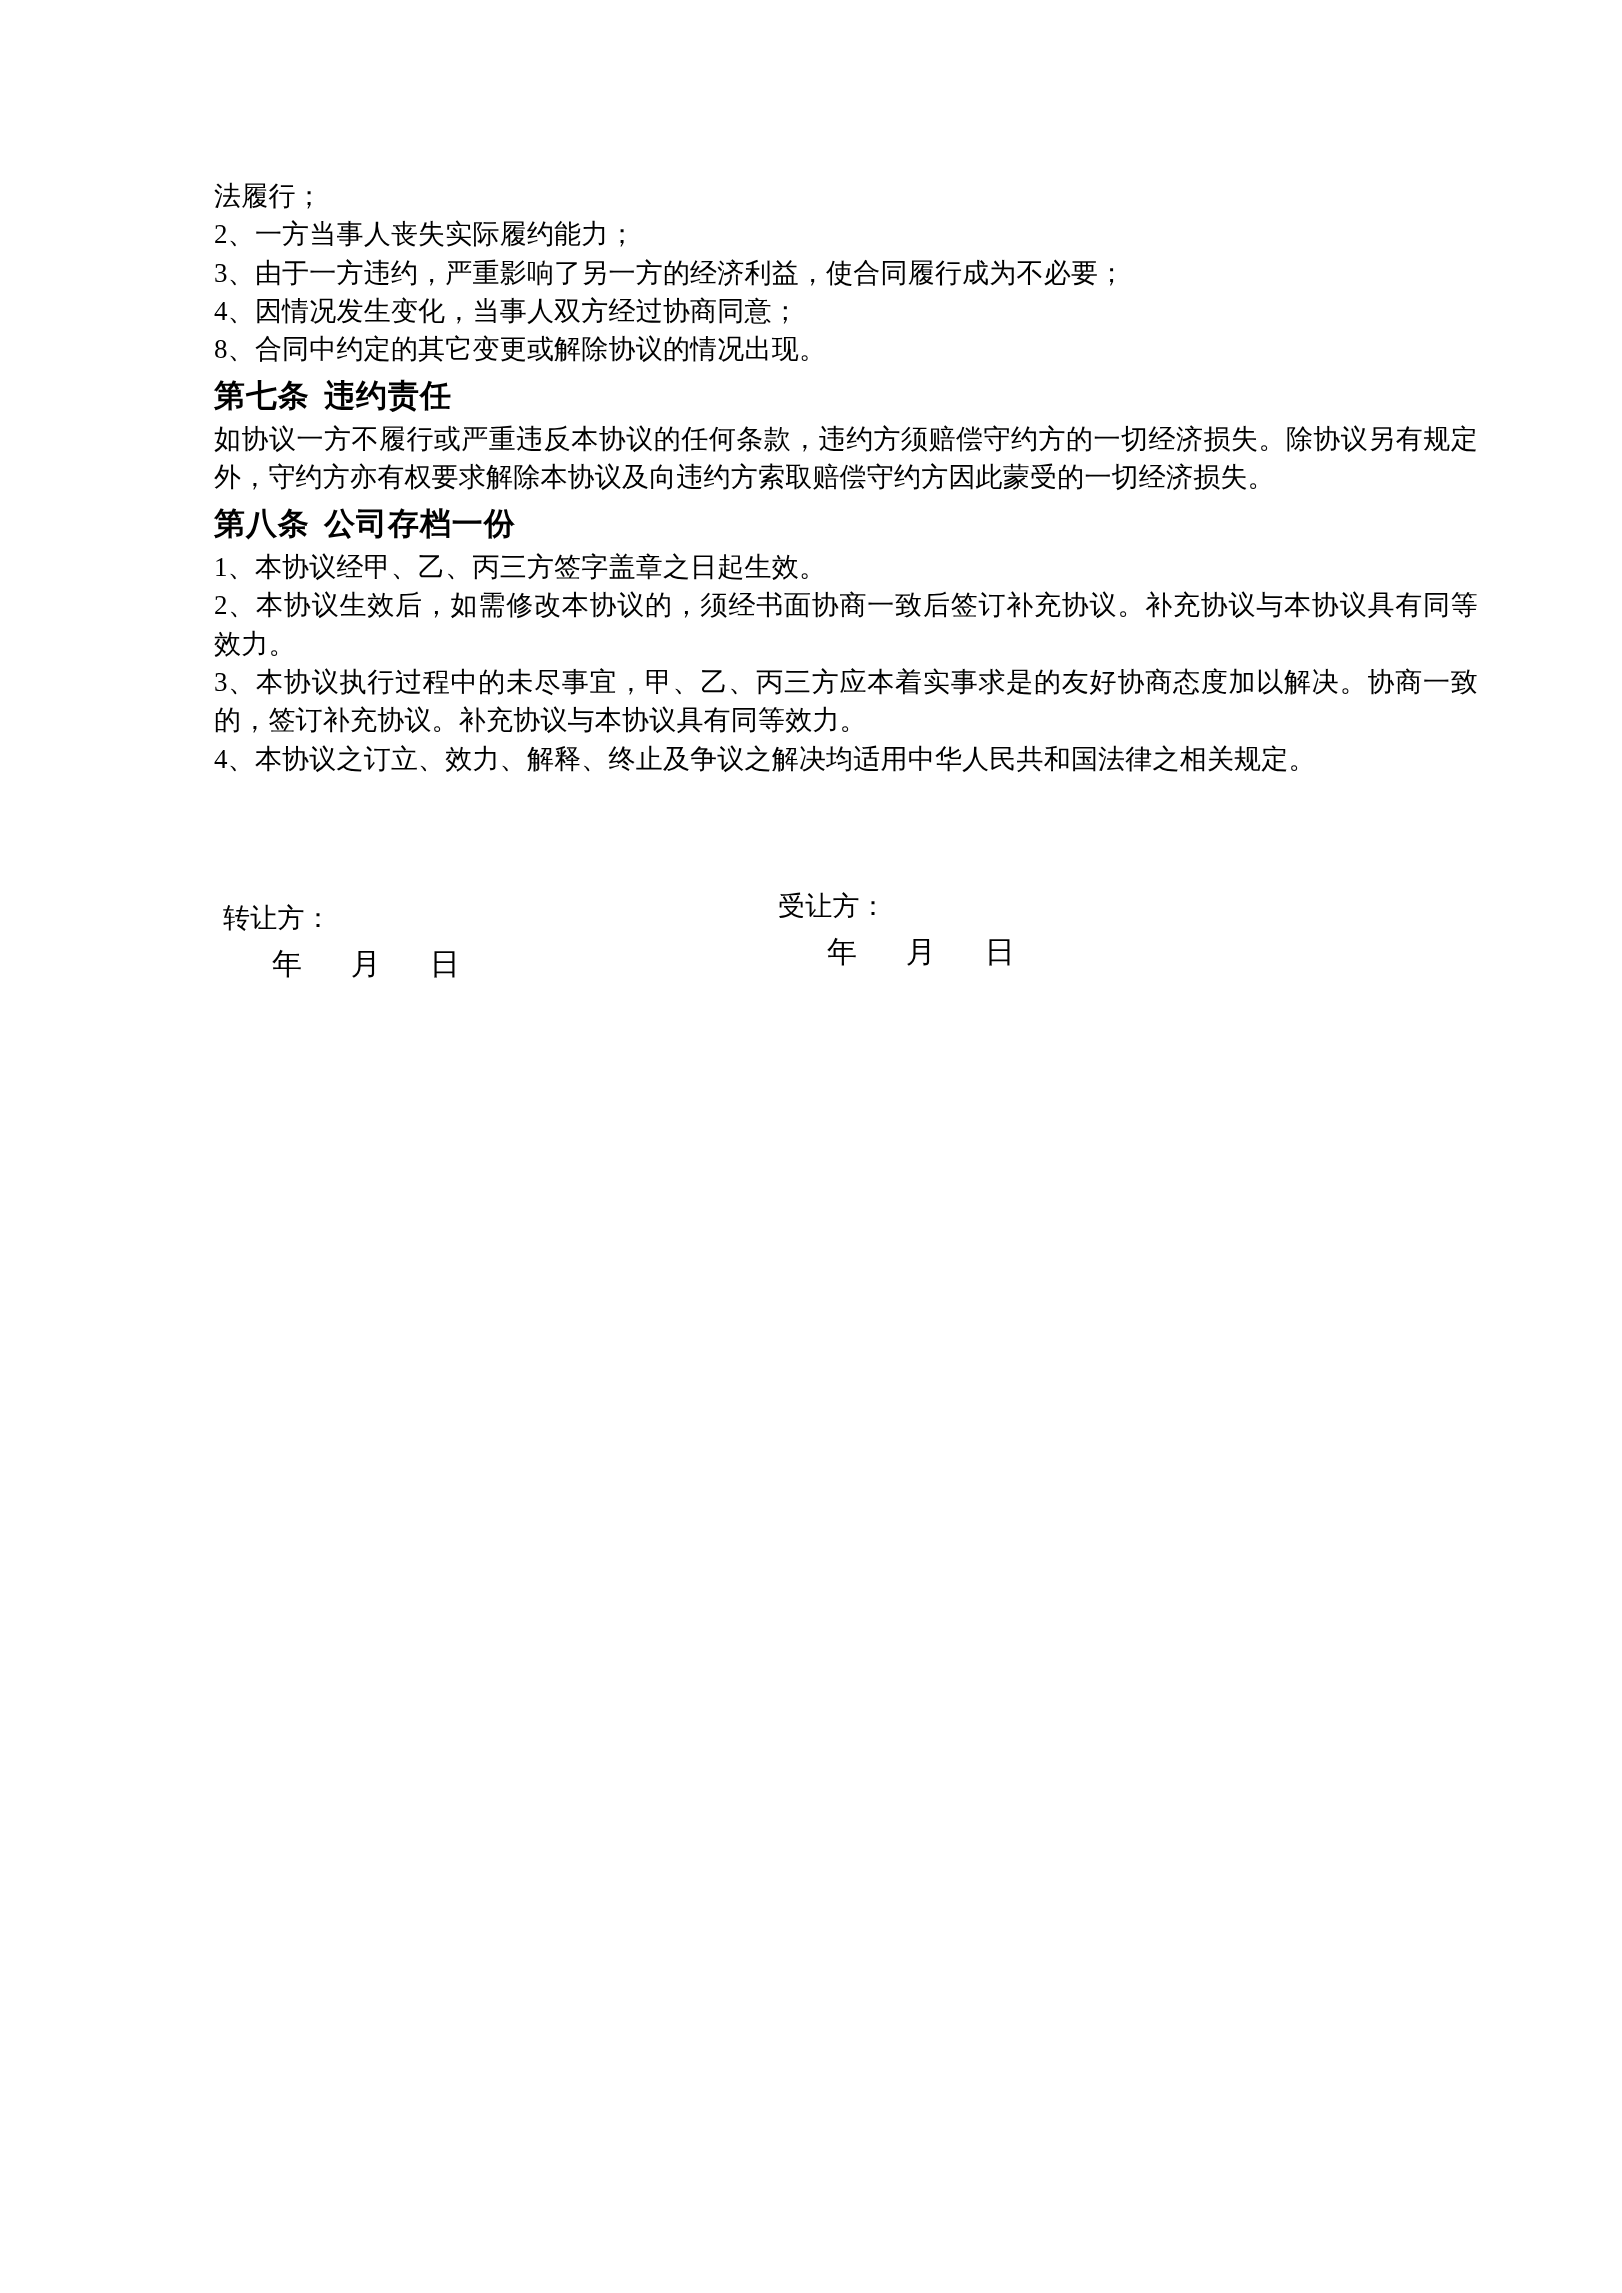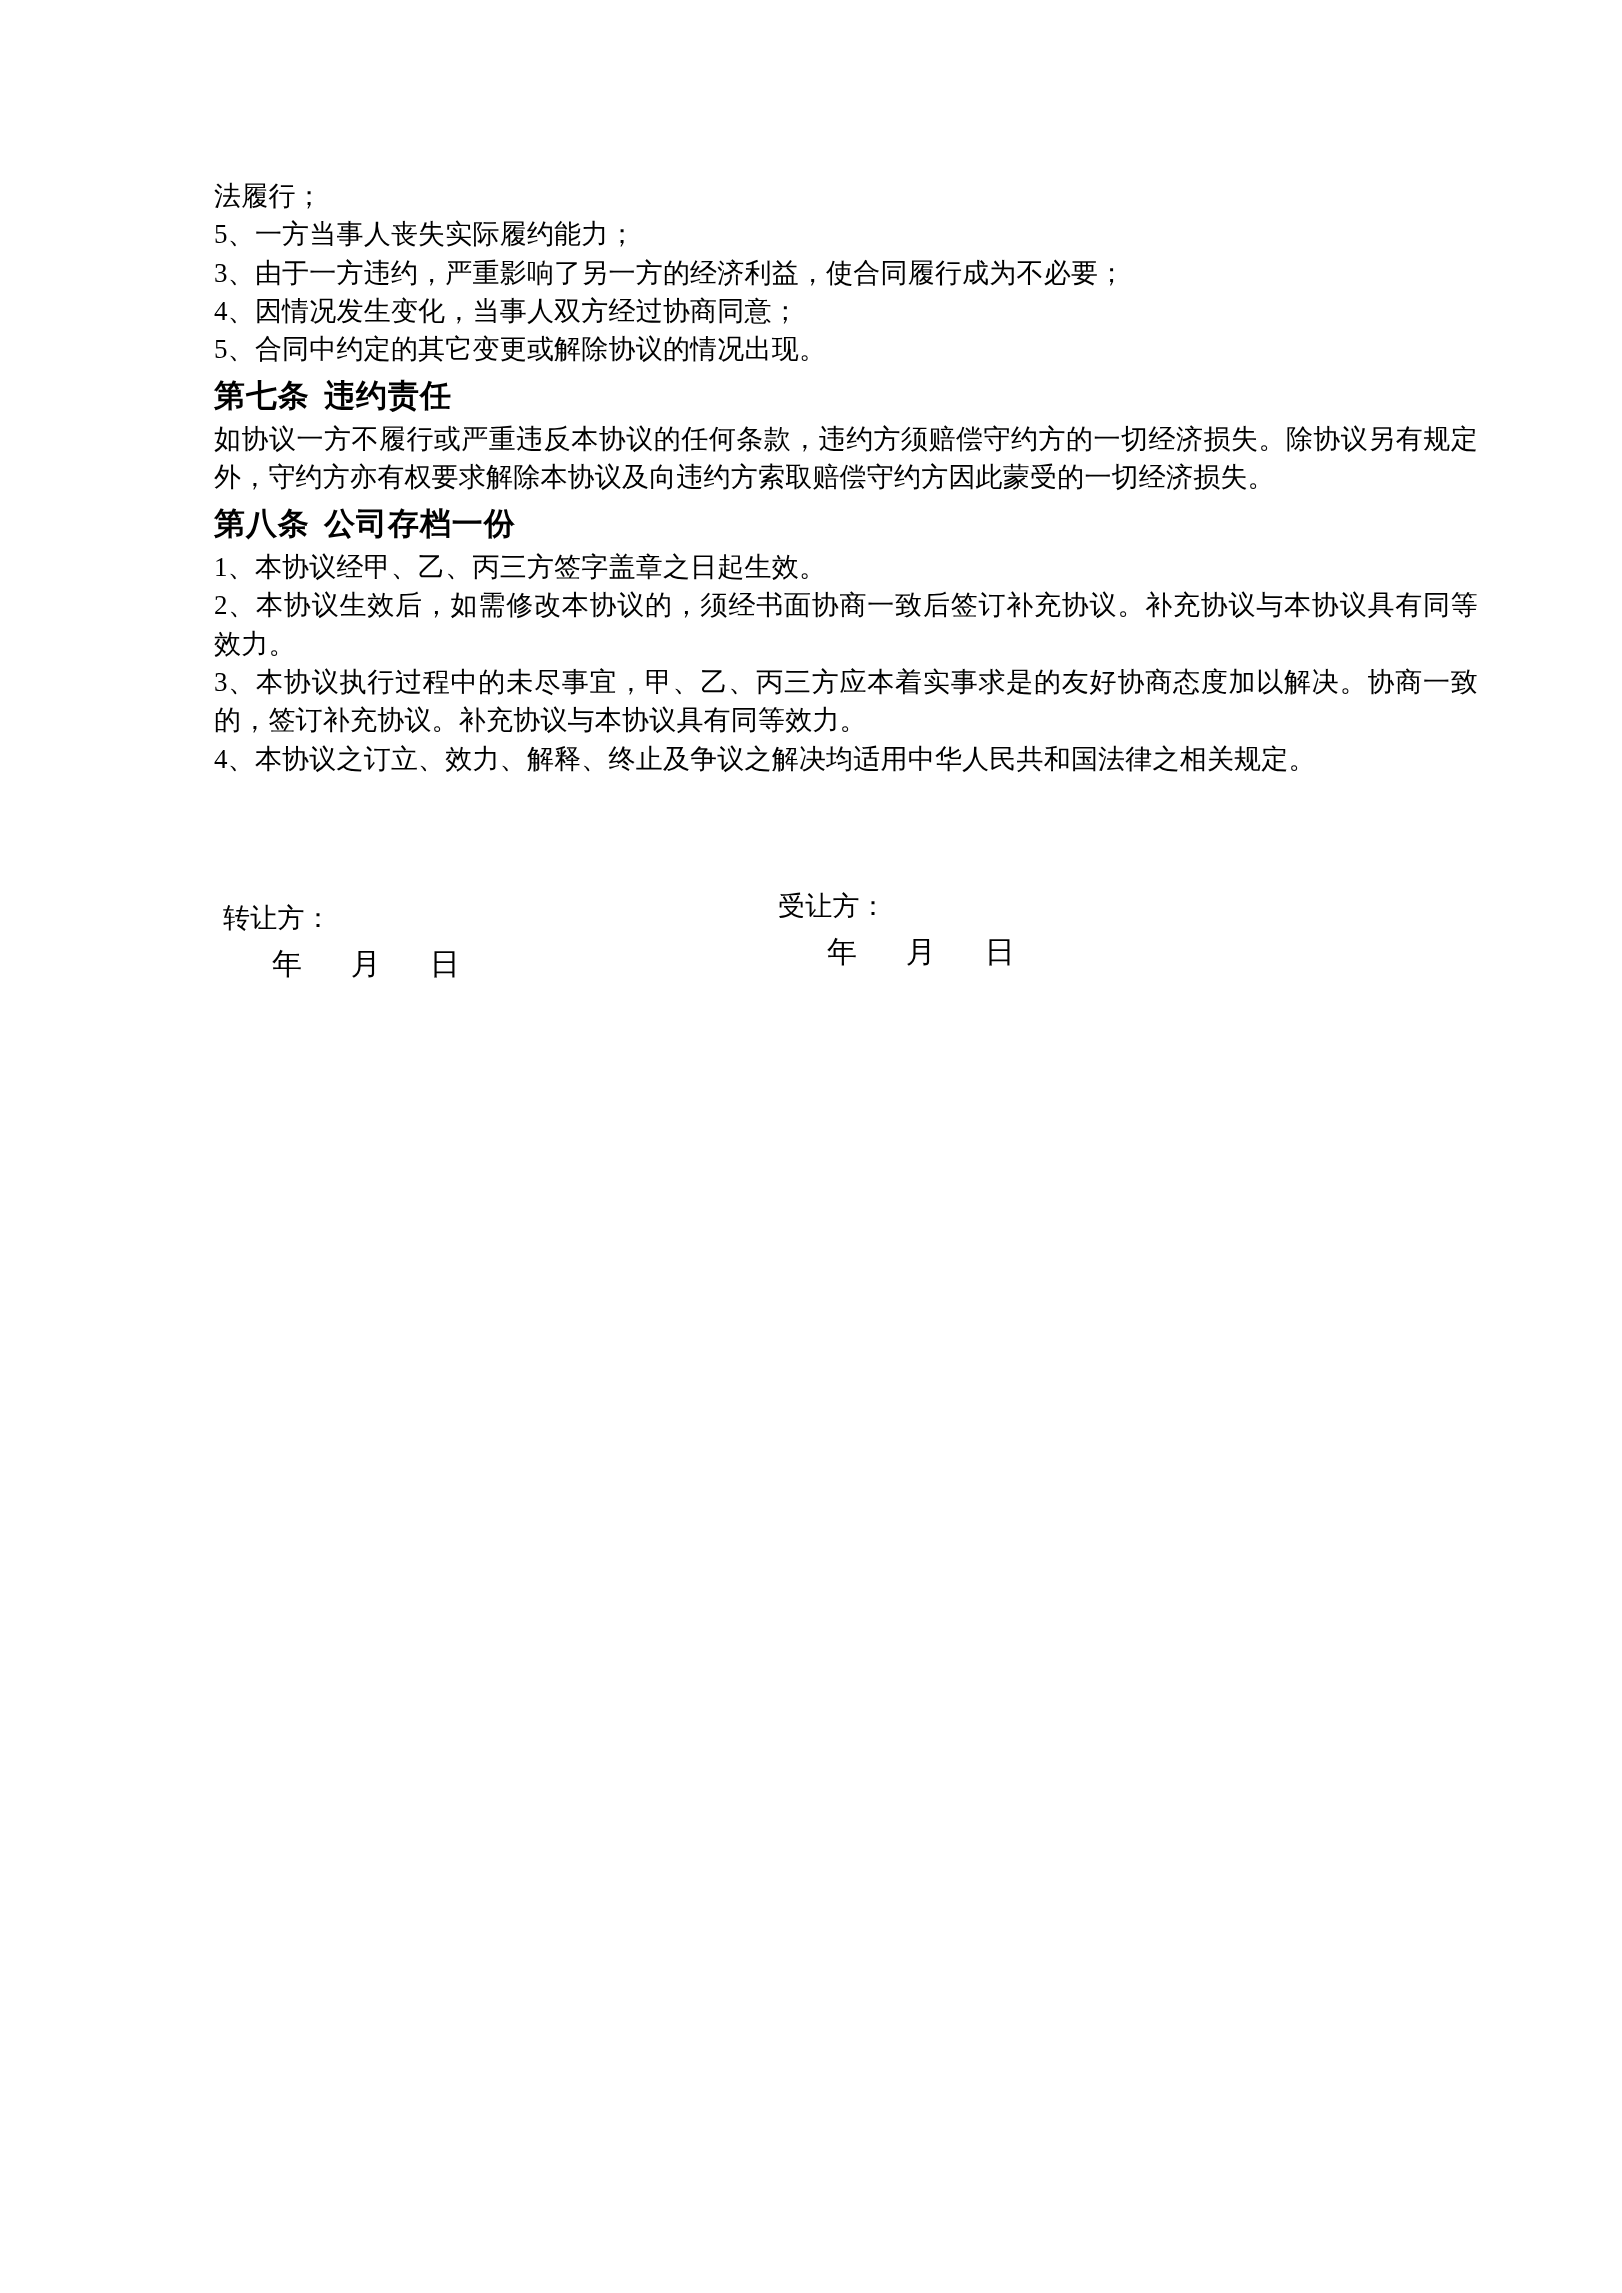--- a/index.html
+++ b/index.html
@@ -67,24 +67,24 @@
   }
   .sig-date span:last-child { margin-right: 0; }
 </style>
 </head>
 <body>
 
 <div class="page">
   <div class="doc-body">
 
     <p class="para">法履行；</p>
-    <p class="para">5、一方当事人丧失实际履约能力；</p>
+    <p class="para">2、一方当事人丧失实际履约能力；</p>
     <p class="para">3、由于一方违约，严重影响了另一方的经济利益，使合同履行成为不必要；</p>
     <p class="para">4、因情况发生变化，当事人双方经过协商同意；</p>
-    <p class="para">5、合同中约定的其它变更或解除协议的情况出现。</p>
+    <p class="para">8、合同中约定的其它变更或解除协议的情况出现。</p>
 
     <p class="heading">
       <span>第七条</span><span class="sep"></span><span>违约责任</span>
     </p>
     <p class="para">如协议一方不履行或严重违反本协议的任何条款，违约方须赔偿守约方的一切经济损失。除协议另有规定外，守约方亦有权要求解除本协议及向违约方索取赔偿守约方因此蒙受的一切经济损失。</p>
 
     <p class="heading">
       <span>第八条</span><span class="sep"></span><span>公司存档一份</span>
     </p>
     <p class="para">1、本协议经甲、乙、丙三方签字盖章之日起生效。</p>

